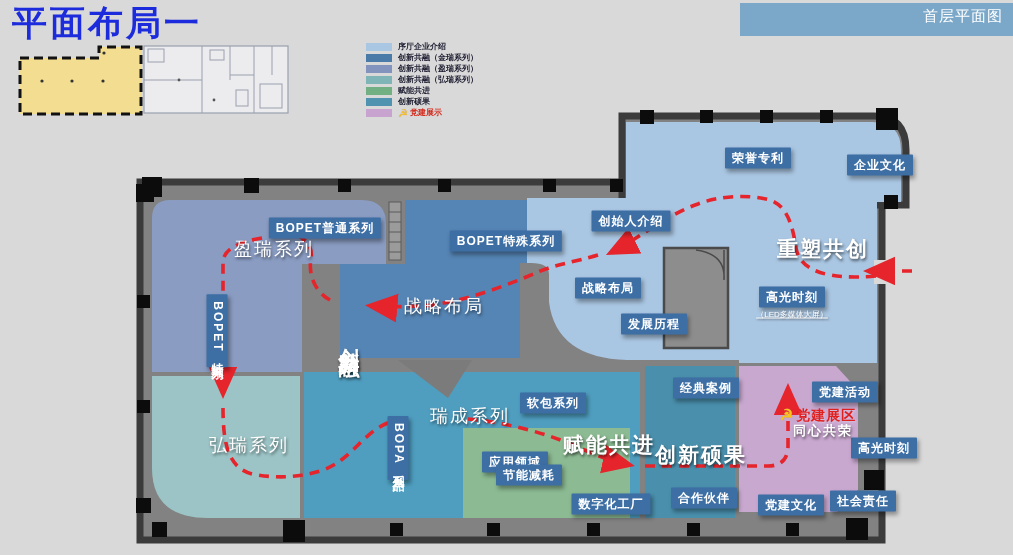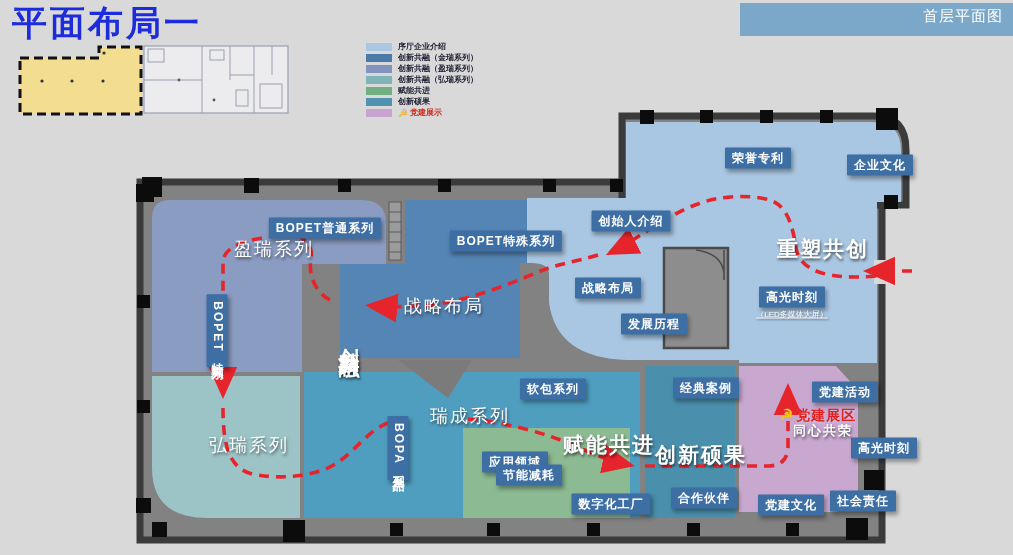--- a/index.html
+++ b/index.html
@@ -179,21 +179,21 @@
   </svg>
 
   <div class="ov">
     <div class="lb" style="left:735px;top:158px;">荣誉专利</div>
     <div class="lb" style="left:857px;top:165px;">企业文化</div>
     <div class="lb" style="left:608px;top:221px;">创始人介绍</div>
     <div class="lb" style="left:585px;top:288px;">战略布局</div>
     <div class="lb" style="left:631px;top:324px;">发展历程</div>
     <div class="lb" style="left:769px;top:297px;">高光时刻</div>
     <div class="sub" style="left:769px;top:314px;text-decoration:underline;">（LED多媒体大屏）</div>
-    <div class="lb" style="left:530px;top:389px;">软包系列</div>
+    <div class="lb" style="left:530px;top:403px;">软包系列</div>
     <div class="lb" style="left:492px;top:462px;">应用领域</div>
     <div class="lb" style="left:506px;top:475px;">节能减耗</div>
     <div class="lb" style="left:588px;top:504px;">数字化工厂</div>
     <div class="lb" style="left:683px;top:388px;">经典案例</div>
     <div class="lb" style="left:681px;top:498px;">合作伙伴</div>
     <div class="lb" style="left:822px;top:392px;">党建活动</div>
     <div class="lb" style="left:861px;top:448px;">高光时刻</div>
     <div class="lb" style="left:768px;top:505px;">党建文化</div>
     <div class="lb" style="left:840px;top:501px;">社会责任</div>
     <div class="lb" style="left:302px;top:228px;">BOPET普通系列</div>

